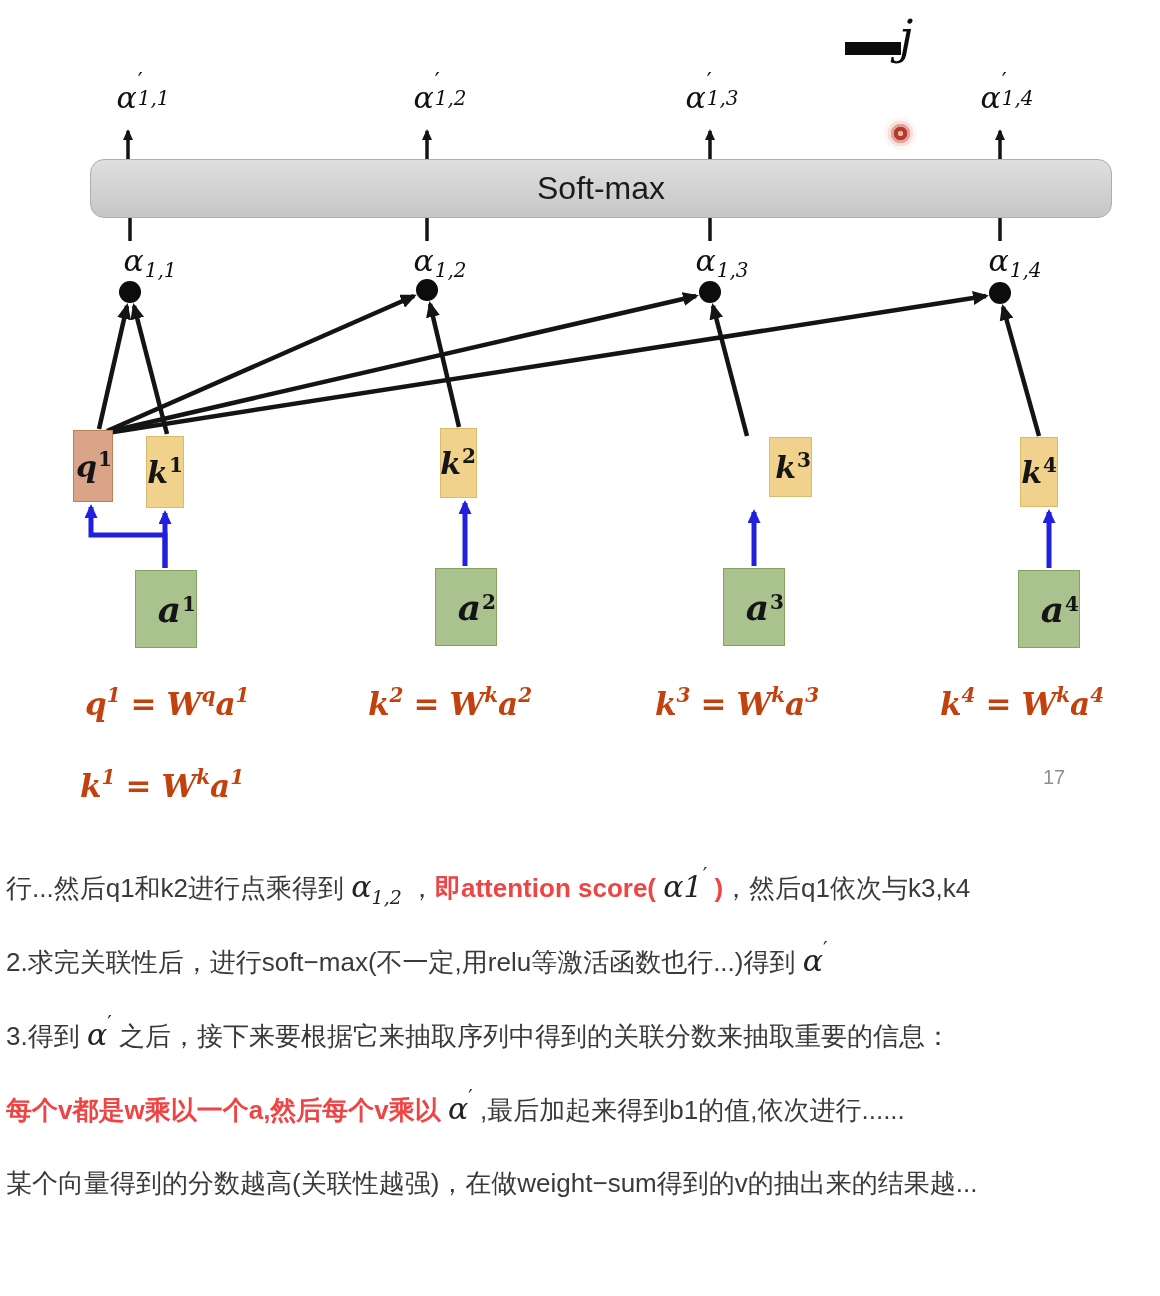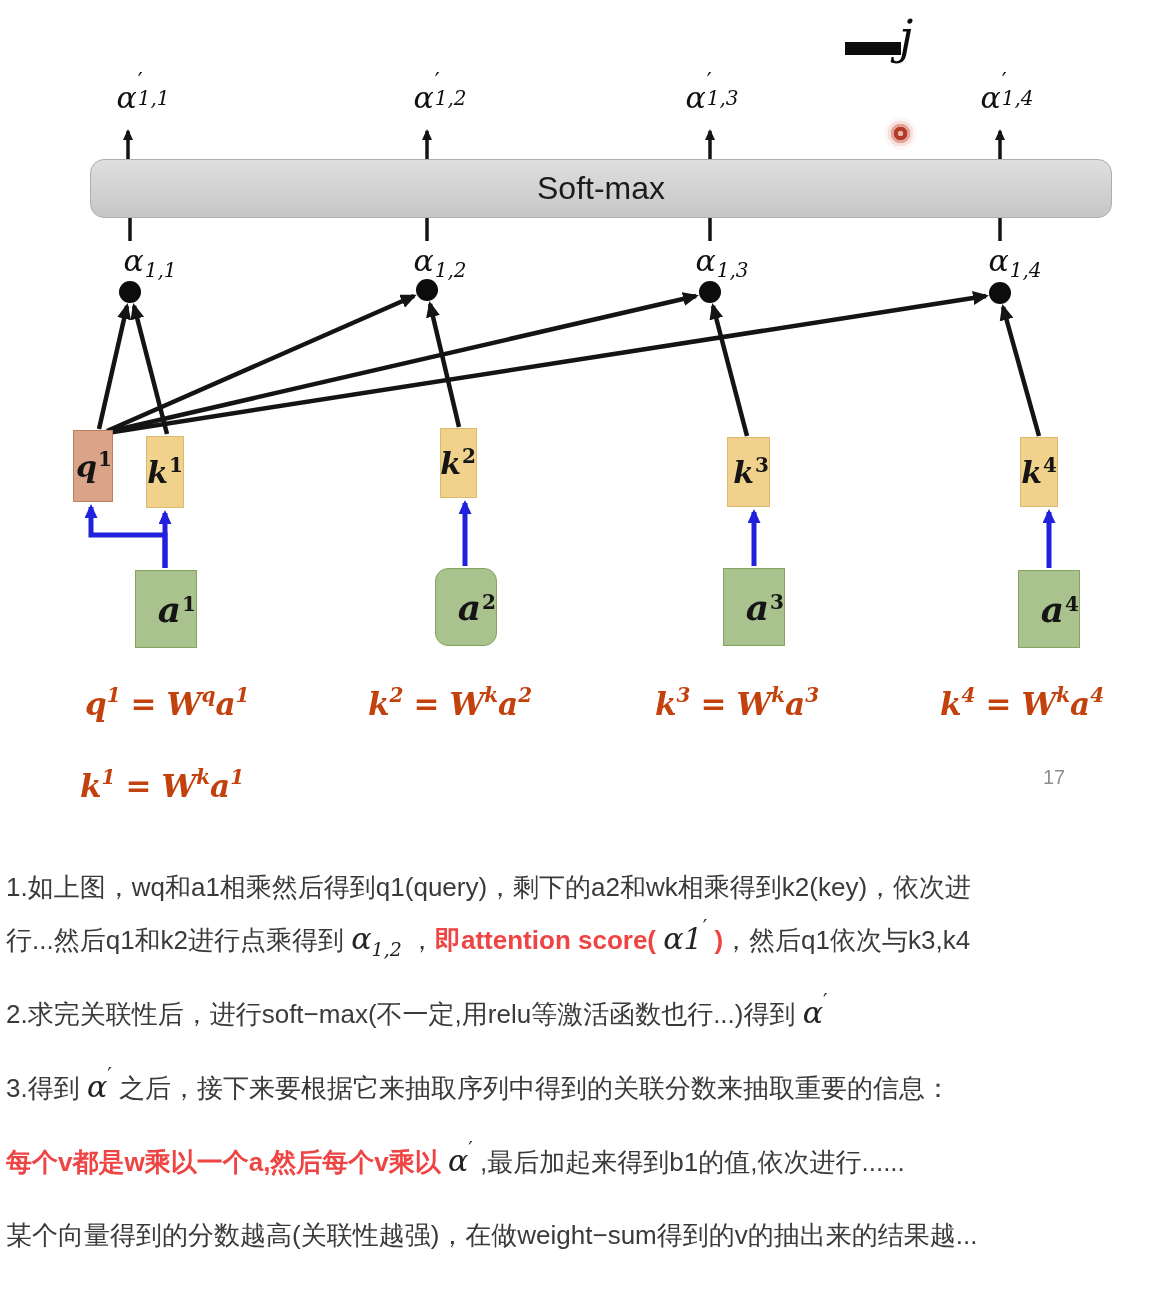--- a/index.html
+++ b/index.html
@@ -45,24 +45,24 @@
         border:1.5px solid;box-sizing:border-box;}
   .bl{font:700 italic 30px "DejaVu Serif", serif;color:#151515;white-space:nowrap;}
   .abox .bl{font-size:36px;}
   .bsup{font-size:20px;position:relative;top:-11px;font-style:normal;margin-left:1px;}
   .qbox{background:#d9a487;border-color:#bf7f5e;}
   .kbox{background:#f0d28d;border-color:#dcba6c;}
   .abox{background:#a9c28e;border-color:#83a35f;}
   .box-q1{left:73px;top:430px;width:40px;height:72px;}
   .box-k1{left:146px;top:436px;width:38px;height:72px;}
   .box-k2{left:440px;top:428px;width:37px;height:70px;}
-  .box-k3{left:727px;top:437px;width:37px;height:70px;padding-left:41px;}
+  .box-k3{left:769px;top:437px;width:37px;height:60px;padding-left:41px;}
   .box-k4{left:1020px;top:437px;width:38px;height:70px;}
   .box-a1{left:135px;top:570px;width:62px;height:78px;padding-left:12px;}
-  .box-a2{left:435px;top:568px;width:62px;height:78px;border-radius:13px;}
+  .box-a2{left:435px;top:568px;width:62px;height:78px;}
   .box-a3{left:723px;top:568px;width:62px;height:78px;}
   .box-a4{left:1018px;top:570px;width:62px;height:78px;}
 
   
   .fm{position:absolute;font:700 italic 31px "DejaVu Serif", serif;color:#c2410c;white-space:nowrap;}
   .fs{font-size:20px;position:relative;top:-13px;}
   .feq{margin:0 10px;font-style:normal;}
   .f1{left:85px;top:686px;} .f2{left:368px;top:686px;} .f3{left:655px;top:686px;}
   .f4{left:940px;top:686px;} .f5{left:80px;top:768px;}
 
@@ -232,21 +232,20 @@
     <span>k</span><span class="fs">4</span><span class="feq">=</span><span>W</span><span class="fs">k</span><span>a</span><span class="fs">4</span>
   </div>
   <div class="fm f5">
     <span>k</span><span class="fs">1</span><span class="feq">=</span><span>W</span><span class="fs">k</span><span>a</span><span class="fs">1</span>
   </div>
 
   <div class="pgnum">17</div>
 
   <div class="notes">
     <p>
-      <span style="display:block">1.如上图，wq和a1相乘然后得到q1(query)，剩下的a2和wk相乘得到k2(key)，依次进</span>
       <span style="display:block"><span>行...然后q1和k2进行点乘得到 </span><span class="mi"><span>α</span><span class="msub">1,2</span></span><span> ，</span><span class="bd">即attention score(</span><span> </span><span class="mi"><span>α1</span><span class="msup">′</span></span><span> </span><span class="bd">)</span><span>，然后q1依次与k3,k4</span></span>
     </p>
     <p>
       <span>2.求完关联性后，进行soft−max(不一定,用relu等激活函数也行...)得到 </span><span class="mi"><span>α</span><span class="msup">′</span></span>
     </p>
     <p>
       <span>3.得到 </span><span class="mi"><span>α</span><span class="msup">′</span></span><span> 之后，接下来要根据它来抽取序列中得到的关联分数来抽取重要的信息：</span>
     </p>
     <p>
       <span class="bd">每个v都是w乘以一个a,然后每个v乘以 </span><span class="mi"><span>α</span><span class="msup">′</span></span><span> ,最后加起来得到b1的值,依次进行......</span>

